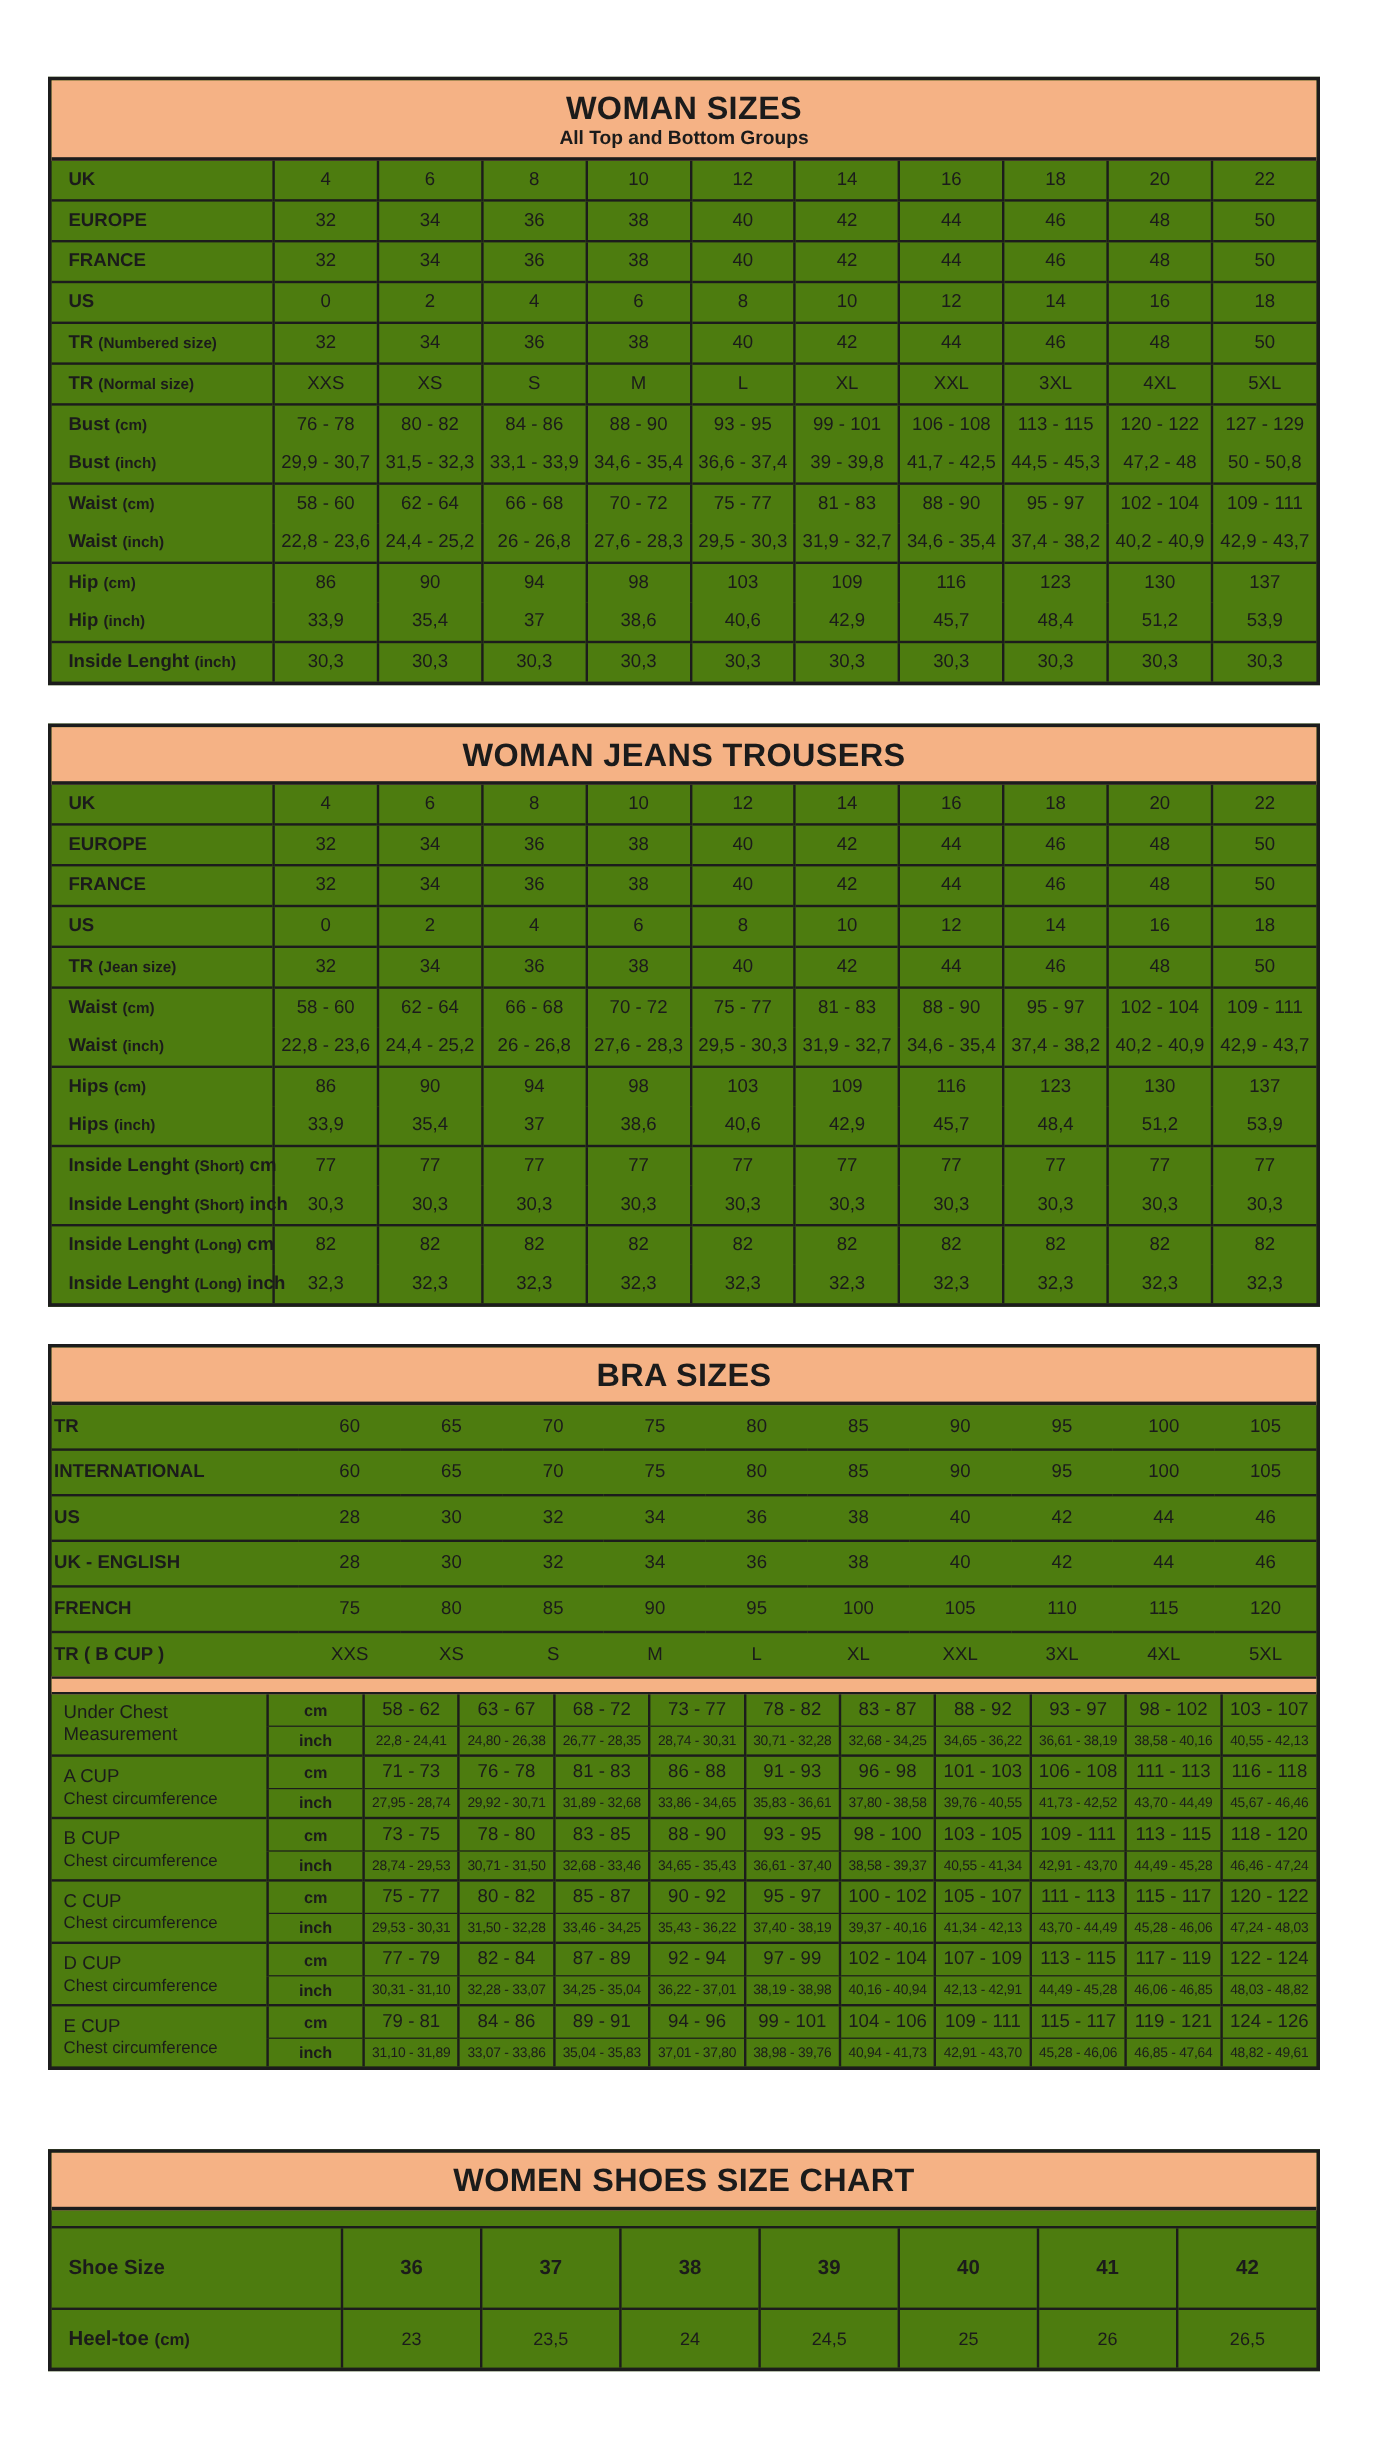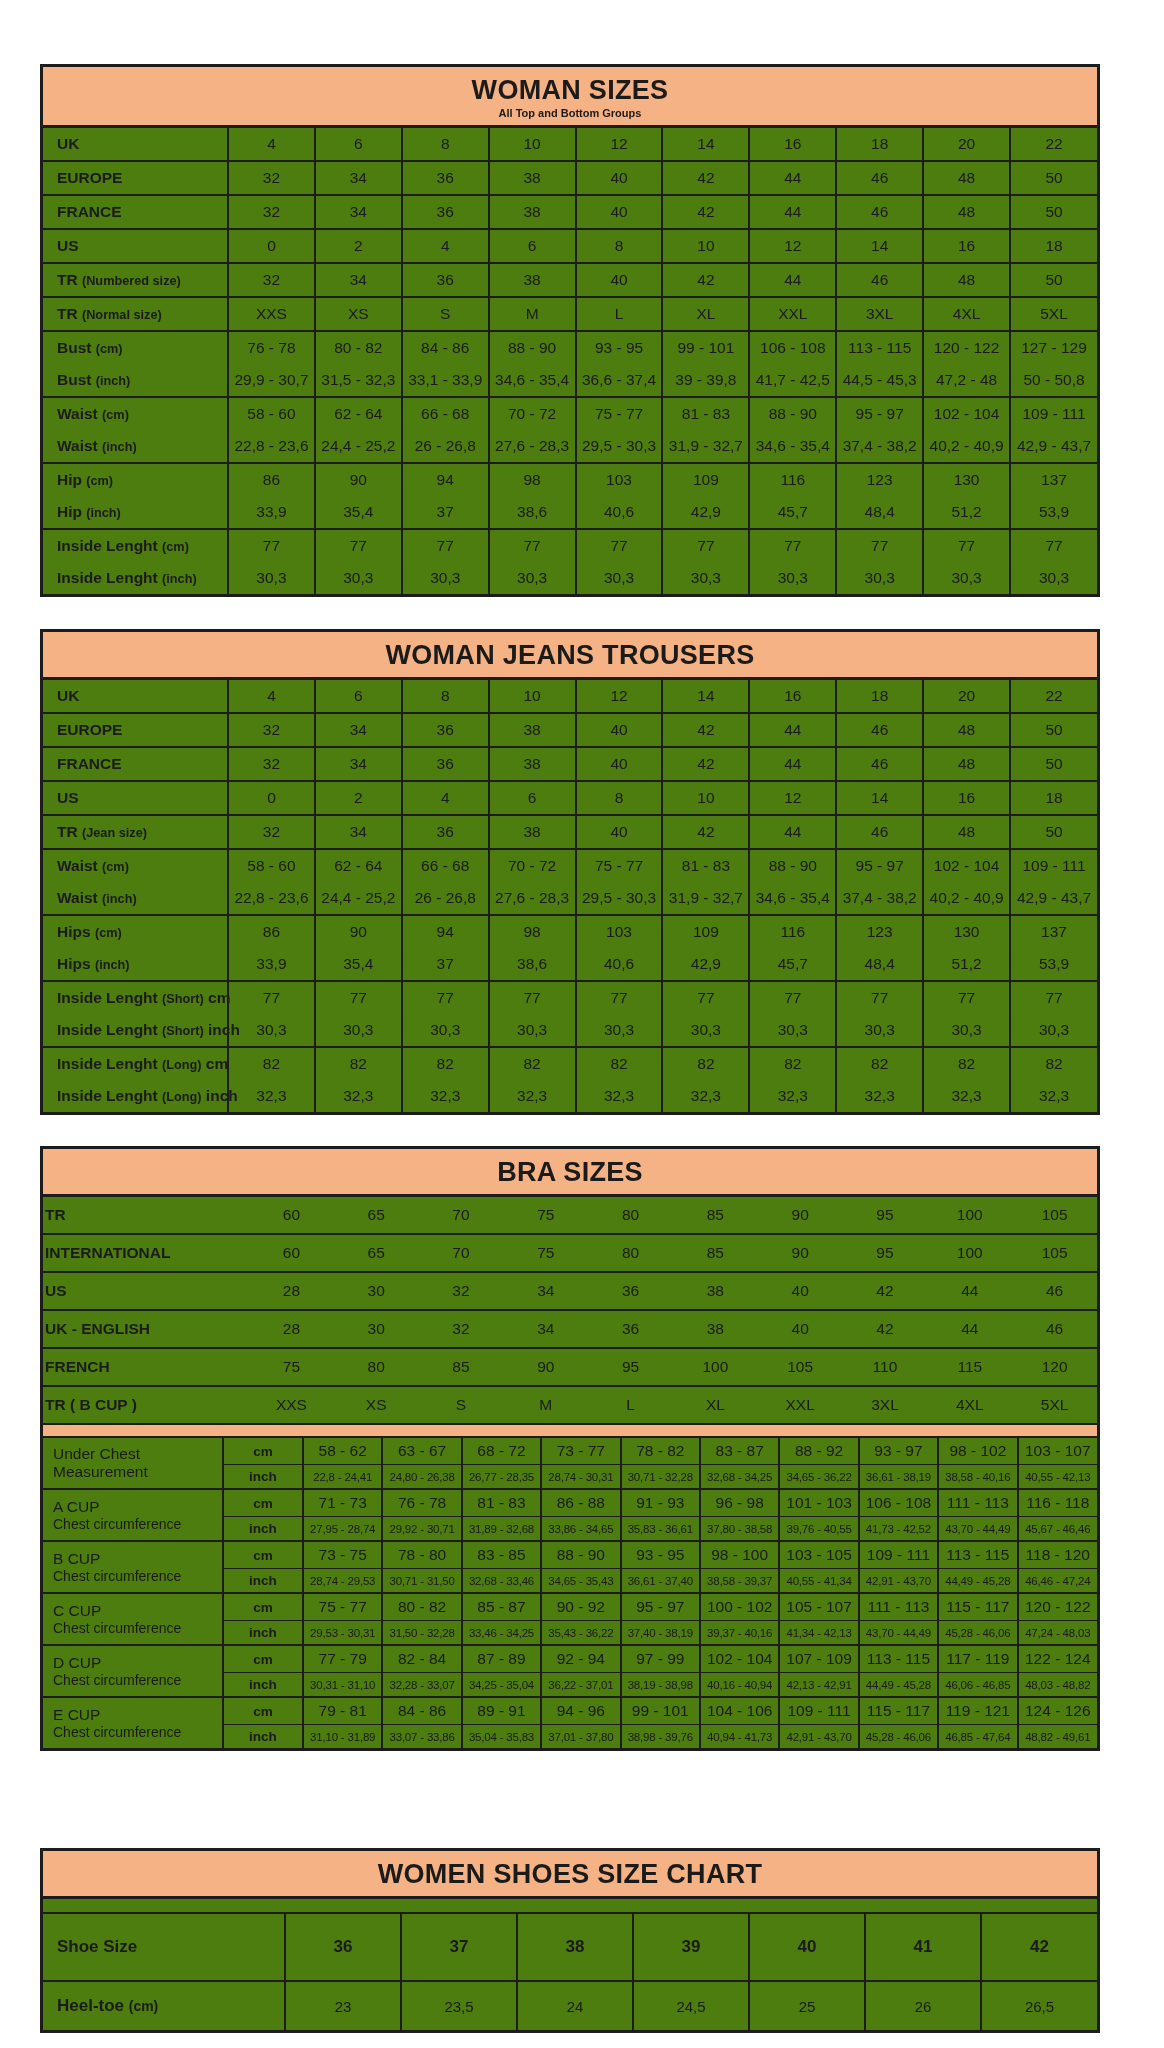--- a/index.html
+++ b/index.html
@@ -14,29 +14,29 @@
     color:var(--text);
   }
   .page{box-sizing:border-box;padding:64px 0 0 40px;}
   .tblwrap{
     width:1060px;box-sizing:border-box;
     border:3px solid var(--border);
     background:#4d7c0f;
   }
   .t1{margin-bottom:32px;}
   .t2{margin-bottom:31px;}
-  .t3{margin-bottom:97px;}
+  .t3{margin-bottom:66px;}
   .t4{margin-bottom:55px;}
   .band{
     background:var(--header-bg);
     border-bottom:3px solid var(--border);
     text-align:center;padding:8px 0 6px;
   }
   .band-title{font-size:27px;font-weight:bold;letter-spacing:.3px;}
-  .band-sub{font-size:11px;font-weight:bold;margin-top:1px;}
+  .band-sub{font-size:16px;font-weight:bold;margin-top:1px;}
   .grid{width:100%;border-collapse:collapse;table-layout:fixed;border-radius:25px;}
   .grid td{
     text-align:center;vertical-align:middle;
     padding:7px 2px;font-size:15.5px;white-space:nowrap;
   }
   .grid tbody.group{border-top:2.5px solid var(--border);}
   .grid tbody.group:first-child{border-top:0;}
   td.label{text-align:left;font-weight:bold;padding-left:14px;}
   .note{font-size:.82em;font-weight:bold;}
 
@@ -253,33 +253,20 @@
             <td class="val">38,6</td>
             <td class="val">40,6</td>
             <td class="val">42,9</td>
             <td class="val">45,7</td>
             <td class="val">48,4</td>
             <td class="val">51,2</td>
             <td class="val">53,9</td>
           </tr>
         </tbody>
         <tbody class="group">
-          <tr>
-            <td class="label">Inside Lenght <span class="note">(cm)</span></td>
-            <td class="val">77</td>
-            <td class="val">77</td>
-            <td class="val">77</td>
-            <td class="val">77</td>
-            <td class="val">77</td>
-            <td class="val">77</td>
-            <td class="val">77</td>
-            <td class="val">77</td>
-            <td class="val">77</td>
-            <td class="val">77</td>
-          </tr>
           <tr>
             <td class="label">Inside Lenght <span class="note">(inch)</span></td>
             <td class="val">30,3</td>
             <td class="val">30,3</td>
             <td class="val">30,3</td>
             <td class="val">30,3</td>
             <td class="val">30,3</td>
             <td class="val">30,3</td>
             <td class="val">30,3</td>
             <td class="val">30,3</td>

